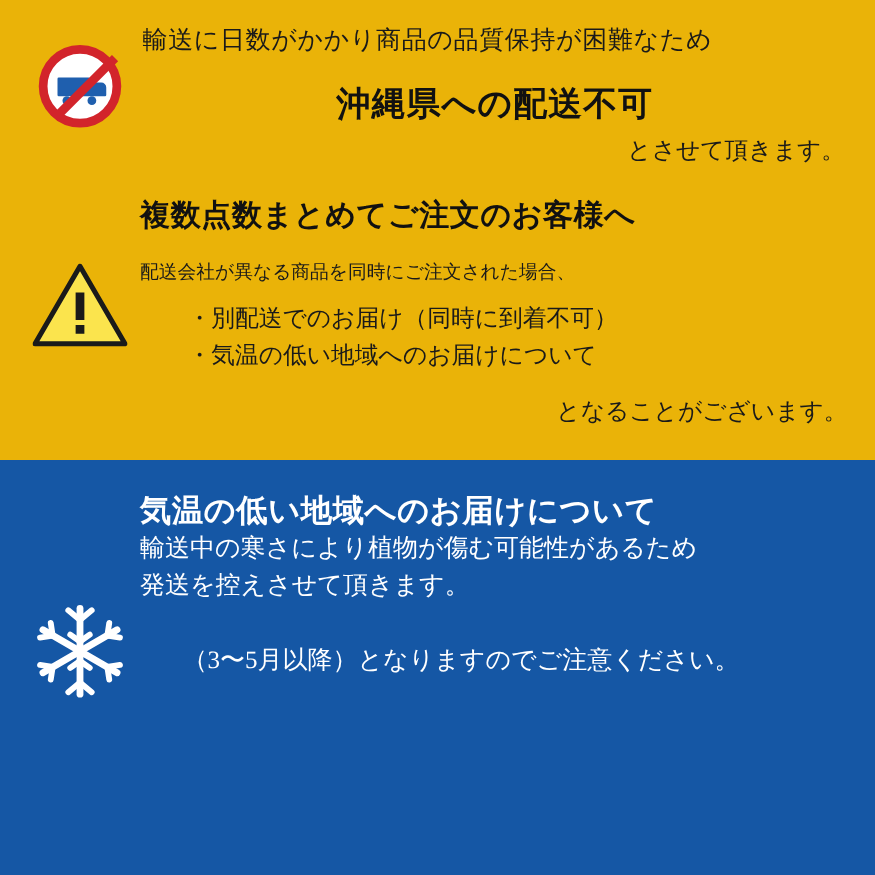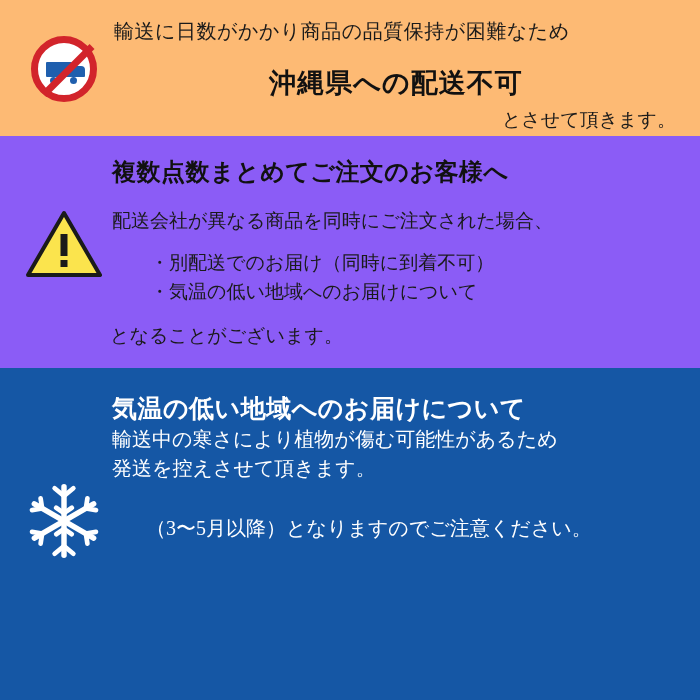--- a/index.html
+++ b/index.html
@@ -6,21 +6,21 @@
   html, body {
     width: 700px; height: 700px;
     font-family: "Liberation Serif", "DejaVu Serif", serif;
     background: #ffffff;
     overflow: hidden;
   }
   .page { width: 700px; height: 700px; display: flex; flex-direction: column; }
 
   
   .sec-okinawa {
-    background: #fdba74;
+    background: #eab308;
     height: 136px;
     display: flex;
     align-items: flex-start;
     padding: 10px 18px 0 18px;
     position: relative;
   }
   .icon-col-1 {
     width: 92px;
     flex: 0 0 92px;
     display: flex;
@@ -90,60 +90,60 @@
     position: absolute;
     left: -4px; top: 24px;
     width: 68px; height: 7px;
     background: #d2242b;
     transform: rotate(-45deg);
     transform-origin: center;
   }
 
   
   .sec-multi {
-    background: #8b5cf6;
+    background: #eab308;
     height: 232px;
     display: flex;
     padding: 14px 18px 0 18px;
   }
   .icon-col-2 {
     width: 92px; flex: 0 0 92px;
     display: flex;
     justify-content: center;
     align-items: center;
     padding-bottom: 30px;
   }
   .text-col-2 { flex: 1 1 auto; padding-top: 6px; }
   .multi-head {
     font-size: 24px;
     font-weight: bold;
     color: #111111;
     letter-spacing: 0.5px;
     padding-left: 2px;
   }
   .multi-sub {
-    font-size: 19px;
+    font-size: 15px;
     color: #1a1a1a;
     margin-top: 20px;
     padding-left: 2px;
   }
   .multi-list {
     margin-top: 14px;
     padding-left: 40px;
   }
   .multi-list li {
     list-style: none;
     font-size: 19px;
     color: #1a1a1a;
     line-height: 1.55;
   }
   .multi-foot {
     font-size: 19px;
     color: #1a1a1a;
-    text-align: left;
+    text-align: right;
     margin-top: 16px;
     padding-right: 4px;
   }
 
   
   .warn-tri { width: 76px; height: 68px; display: block; }
 
   
   .sec-cold {
     background: #1557a5;

